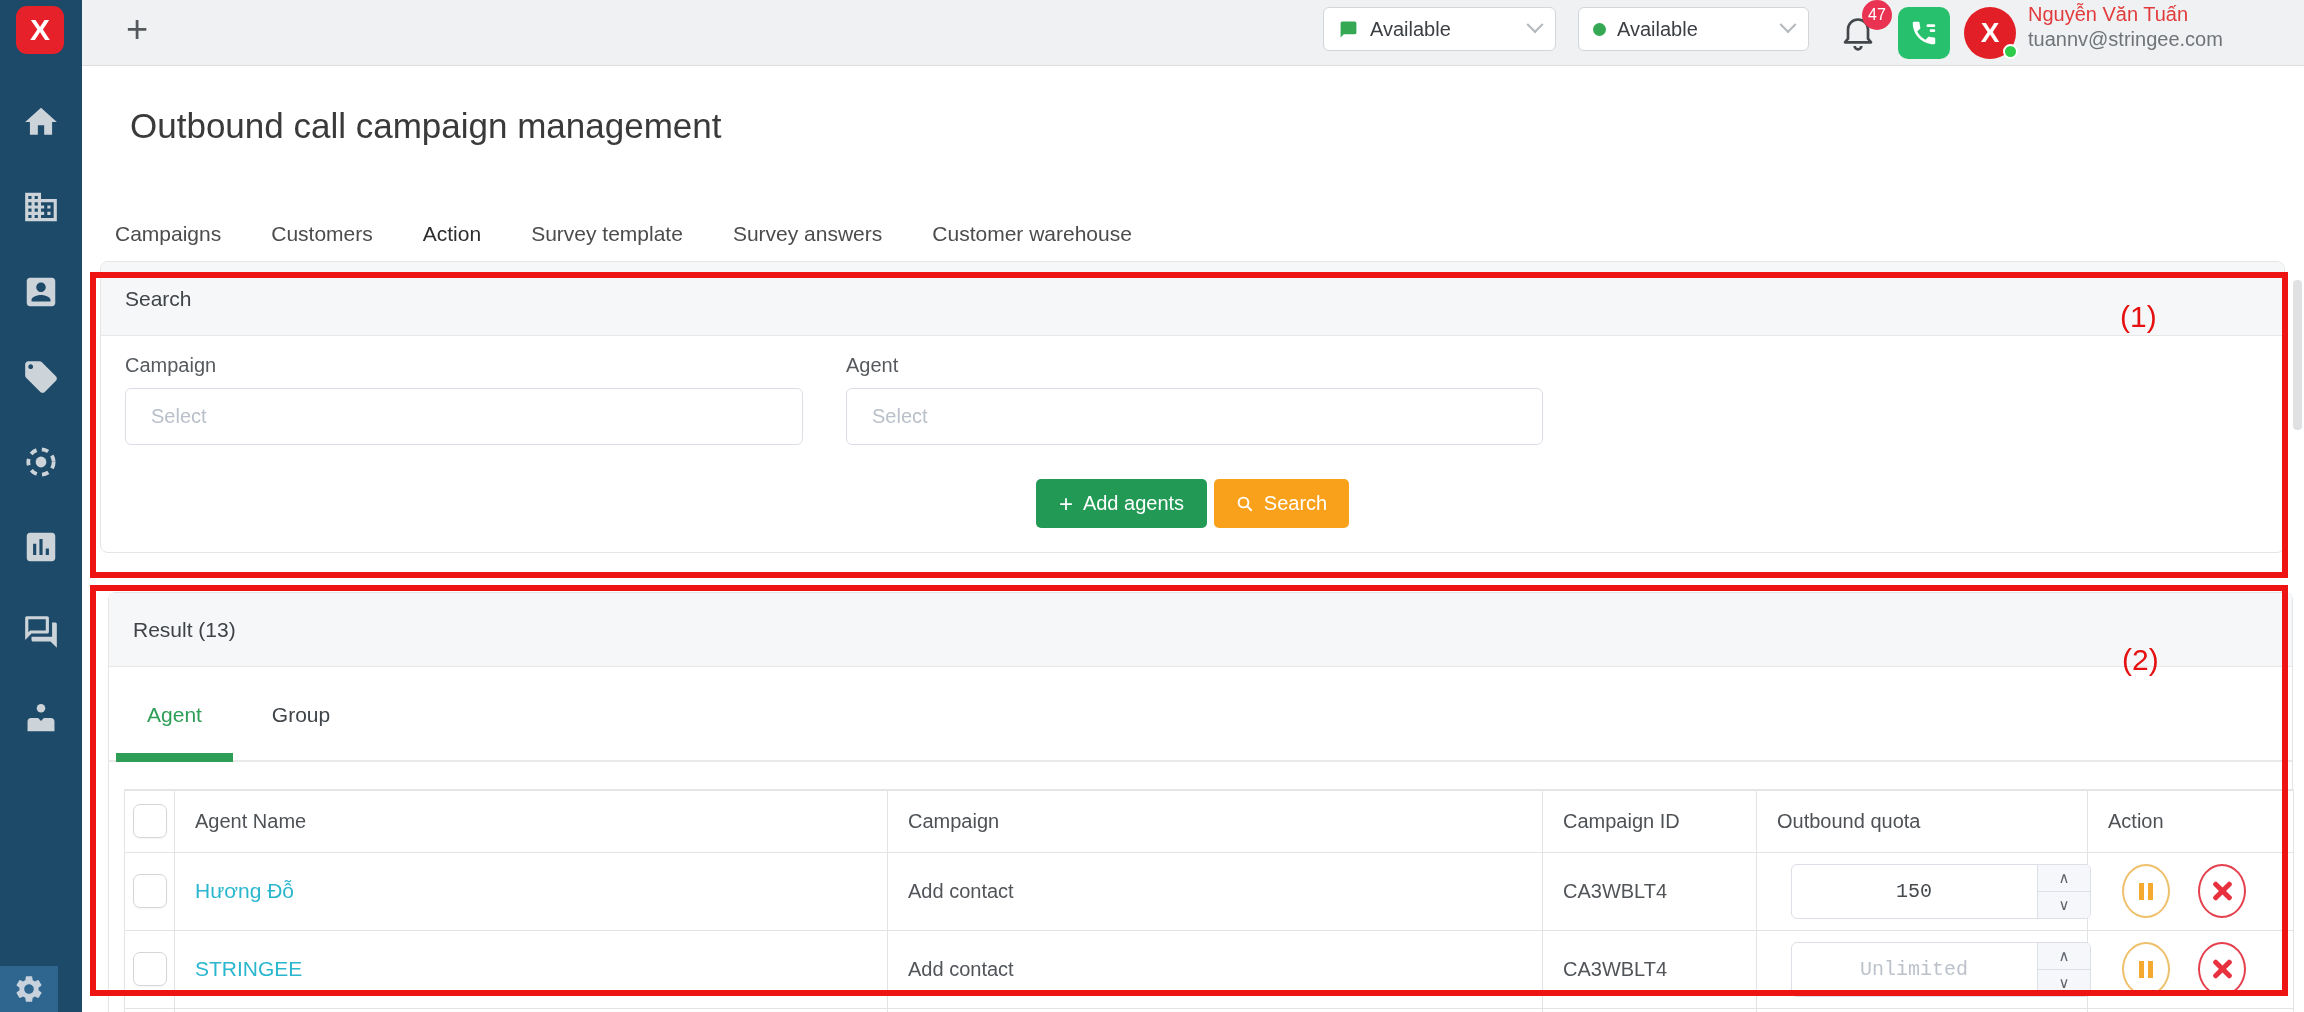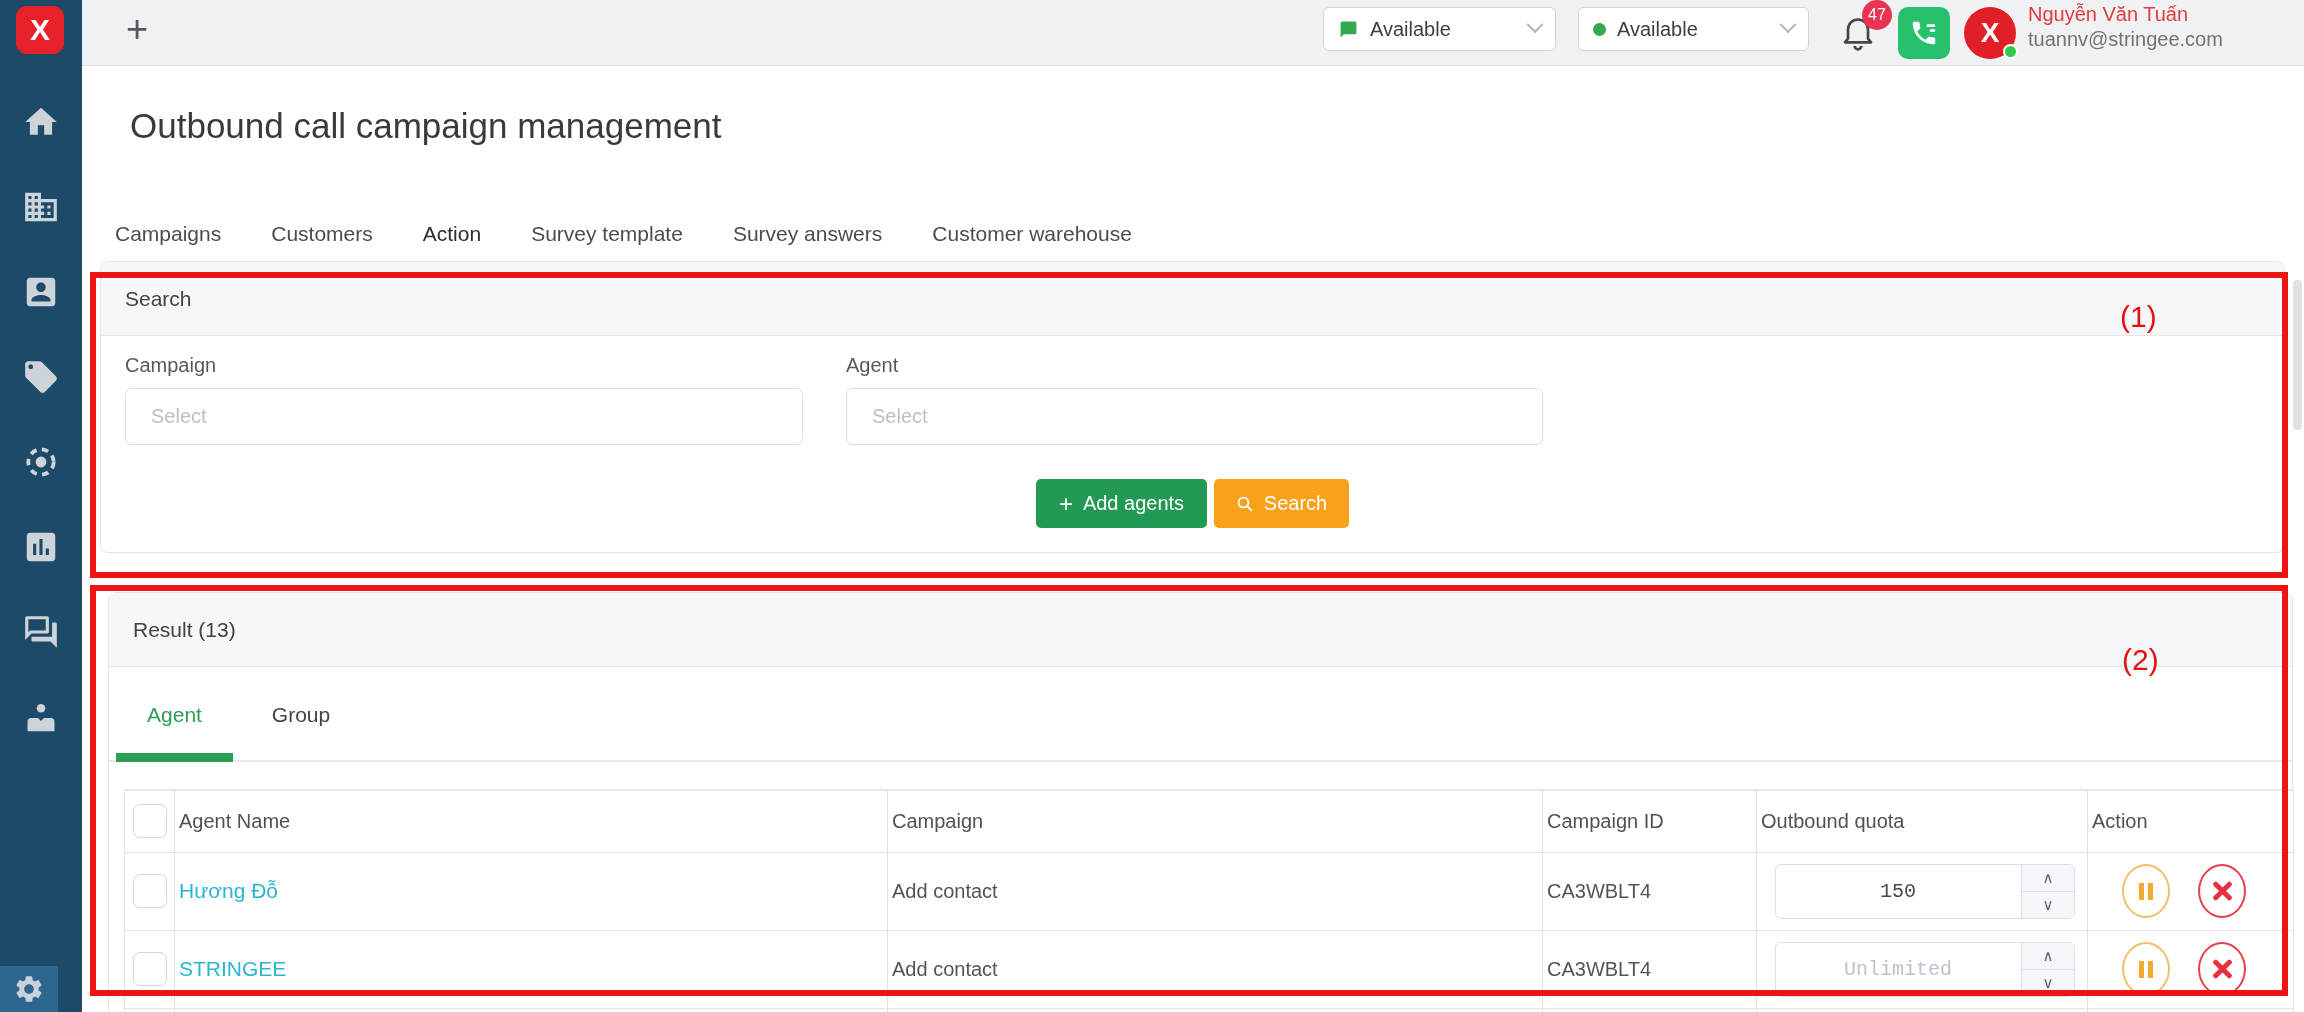--- a/index.html
+++ b/index.html
@@ -74,21 +74,21 @@
   .sub-tabs { position:absolute; left:0; top:76px; width:100%; height:93px; border-bottom:2px solid #e9e9e9;
               display:flex; align-items:center; padding-left:7px; gap:16px; }
   .sub-tab { width:117px; text-align:center; font-size:21px; cursor:pointer; }
   .sub-tab.active { color:#2e9e57; }
   .sub-tab.idle { color:#3f4449; width:104px; }
   .green-bar { position:absolute; left:7px; bottom:-2px; width:117px; height:9px; background:#2e9e57; }
   
   .agents-table { position:absolute; left:15px; top:196px; width:2169px; border-collapse:collapse; table-layout:fixed;
                   border-top:2px solid #e4e5e7; }
   .agents-table th, .agents-table td { border:1px solid #e2e3e5; font-weight:normal; text-align:left;
-                  padding-left:4px; font-size:20px; color:#515559; background:#fff; }
+                  padding-left:20px; font-size:20px; color:#515559; background:#fff; }
   .agents-table th { height:62px; color:#4e5256; }
   .agents-table td { height:78px; }
   .col-check { padding-left:0 !important; text-align:center !important; }
   .checkbox { display:inline-block; width:34px; height:34px; border:1px solid #d4d7da; border-radius:7px; background:#fff;
               vertical-align:middle; cursor:pointer; box-shadow:0 1px 2px rgba(0,0,0,0.04); }
   .agent-link { color:#2ab7ce; font-size:21px; cursor:pointer; }
   .quota-wrap { position:relative; width:300px; height:55px; margin-left:14px; }
   .quota-input { width:100%; height:100%; border:1px solid #dcdfe6; border-radius:6px; text-align:center; font-size:20px;
                  color:#46494d; padding-right:54px; outline:none; font-family:Liberation Mono, monospace; }
   .quota-input::placeholder { color:#bcc2cc; }

